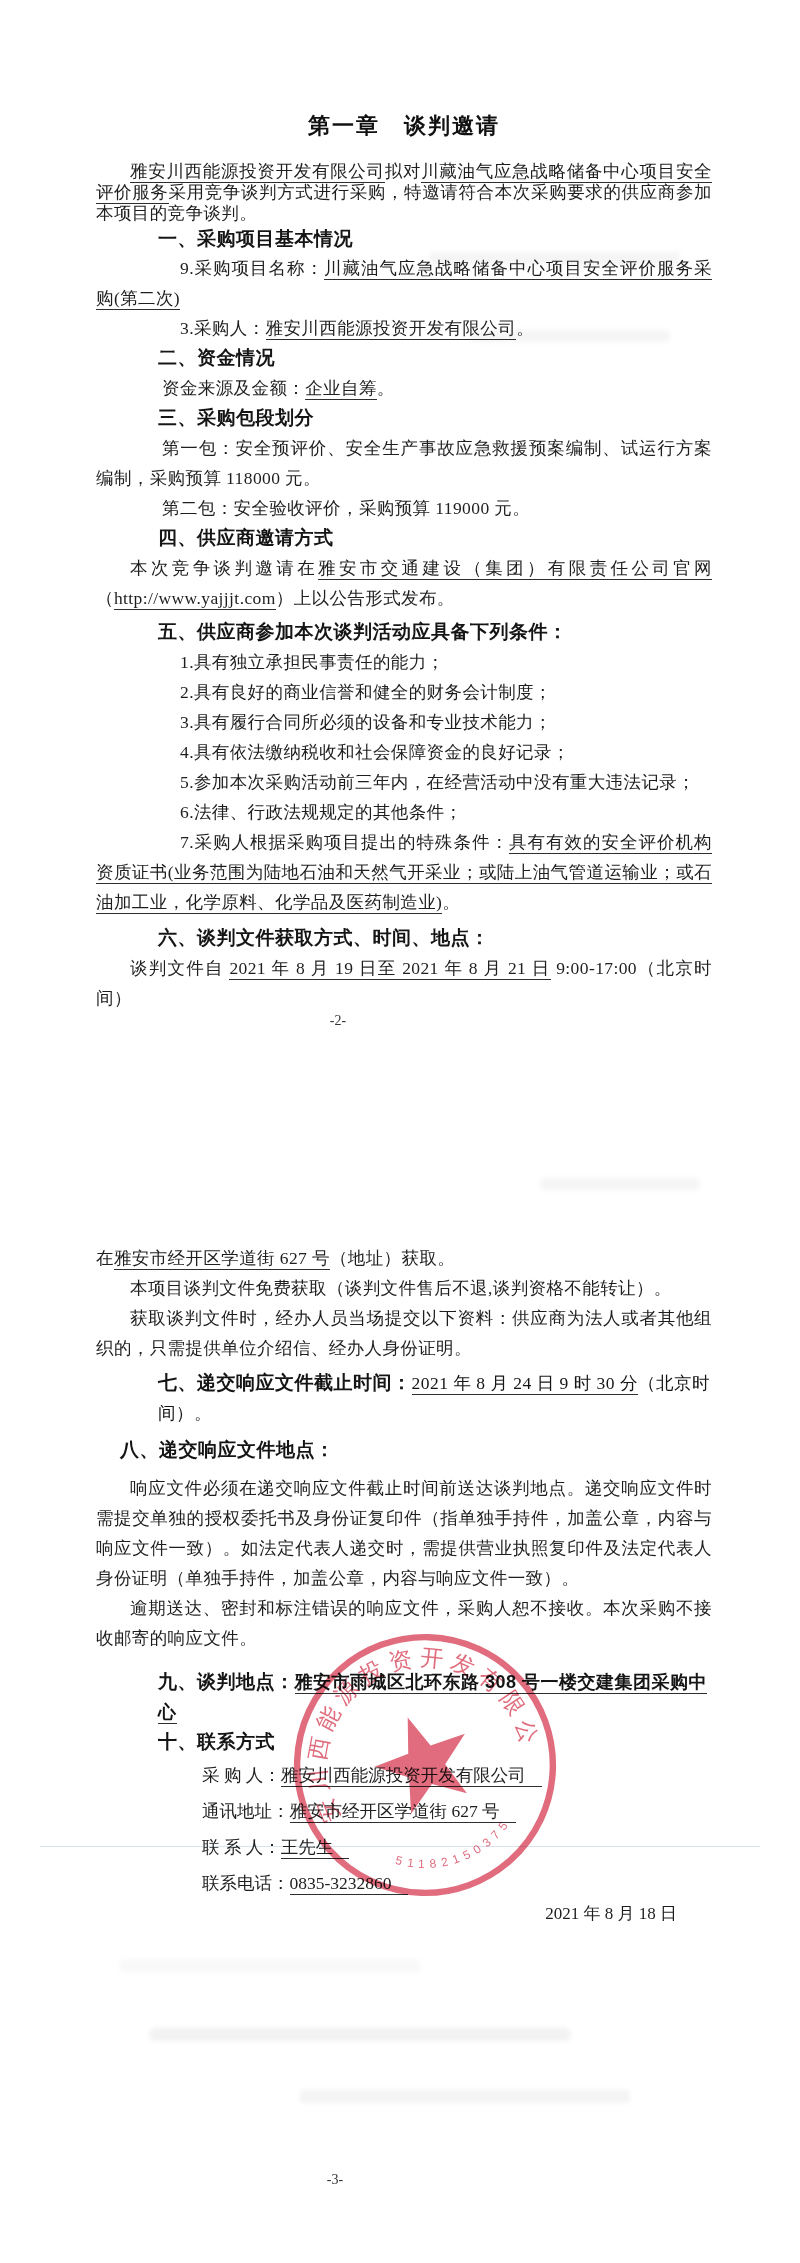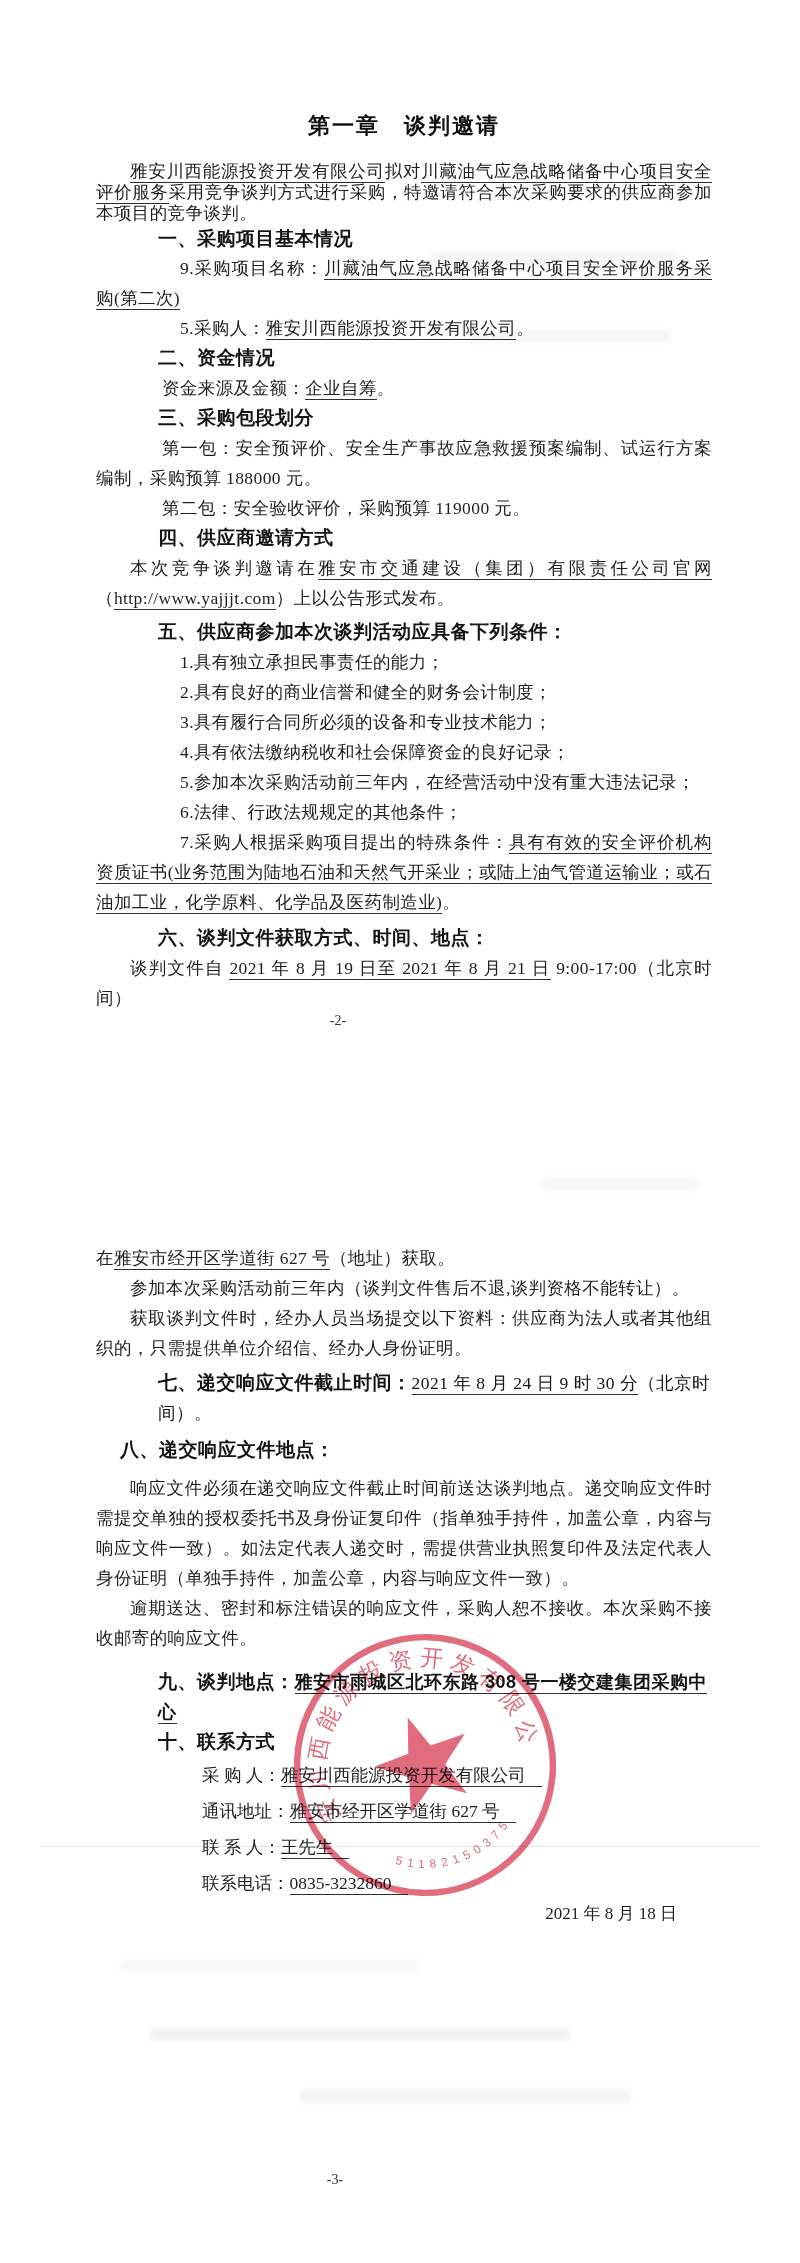--- a/index.html
+++ b/index.html
@@ -70,29 +70,29 @@
 
     <div class="doc-title">第一章　谈判邀请</div>
 
     <p class="body lh29 ind mt21" style="margin:21px 0 0 0;"><span class="u">雅安川西能源投资开发有限公司</span><span>拟对</span><span class="u">川藏油气应急战略储备中心项目安全评价服务</span><span>采用竞争谈判方式进行采购，特邀请符合本次采购要求的供应商参加本项目的竞争谈判。</span></p>
 
     <div class="hd lh29">一、采购项目基本情况</div>
 
 
     <div class="body item"><span>9.采购项目名称：</span><span class="u">川藏油气应急战略储备中心项目安全评价服务采购(第二次)</span></div>
 
-    <div class="body item"><span>5.采购人：</span><span class="u">雅安川西能源投资开发有限公司</span><span>。</span></div>
+    <div class="body item"><span>3.采购人：</span><span class="u">雅安川西能源投资开发有限公司</span><span>。</span></div>
 
     <div class="hd">二、资金情况</div>
 
     <div class="body ind66"><span>资金来源及金额：</span><span class="u">企业自筹</span><span>。</span></div>
 
     <div class="hd mt11">三、采购包段划分</div>
 
-    <div class="body ind66">第一包：安全预评价、安全生产事故应急救援预案编制、试运行方案编制，采购预算 188000 元。</div>
+    <div class="body ind66">第一包：安全预评价、安全生产事故应急救援预案编制、试运行方案编制，采购预算 118000 元。</div>
     <div class="body ind66">第二包：安全验收评价，采购预算 119000 元。</div>
 
     <div class="hd">四、供应商邀请方式</div>
 
     <div class="body ind"><span>本次竞争谈判邀请在</span><span class="u">雅安市交通建设（集团）有限责任公司官网</span><span>（</span><span class="u">http://www.yajjjt.com</span><span>）上以公告形式发布。</span></div>
 
     <div class="hd mt4">五、供应商参加本次谈判活动应具备下列条件：</div>
 
     <div class="body item">1.具有独立承担民事责任的能力；</div>
     <div class="body item">2.具有良好的商业信誉和健全的财务会计制度；</div>
@@ -107,21 +107,21 @@
 
     <div class="body ind"><span>谈判文件自 </span><span class="u">2021 年 8 月 19 日至 2021 年 8 月 21 日</span><span> 9:00-17:00（北京时间）</span></div>
 
     <div class="pgnum pg1num">-2-</div>
   </div>
 
   <div class="page page2">
 
     <div class="body"><span>在</span><span class="u">雅安市经开区学道街 627 号</span><span>（地址）获取。</span></div>
 
-    <div class="body ind">参加本次采购活动前三年内（谈判文件售后不退,谈判资格不能转让）。</div>
+    <div class="body ind">本项目谈判文件免费获取（谈判文件售后不退,谈判资格不能转让）。</div>
 
     <div class="body ind">获取谈判文件时，经办人员当场提交以下资料：供应商为法人或者其他组织的，只需提供单位介绍信、经办人身份证明。</div>
 
     <div class="hd mt5"><span>七、递交响应文件截止时间：</span><span class="val u">2021 年 8 月 24 日 9 时 30 分</span><span class="val">（北京时间）。</span></div>
 
     <div class="hd hd-flush mt7">八、递交响应文件地点：</div>
 
     <div class="body ind mt8">响应文件必须在递交响应文件截止时间前送达谈判地点。递交响应文件时需提交单独的授权委托书及身份证复印件（指单独手持件，加盖公章，内容与响应文件一致）。如法定代表人递交时，需提供营业执照复印件及法定代表人身份证明（单独手持件，加盖公章，内容与响应文件一致）。</div>
 
     <div class="body ind">逾期送达、密封和标注错误的响应文件，采购人恕不接收。本次采购不接收邮寄的响应文件。</div>

